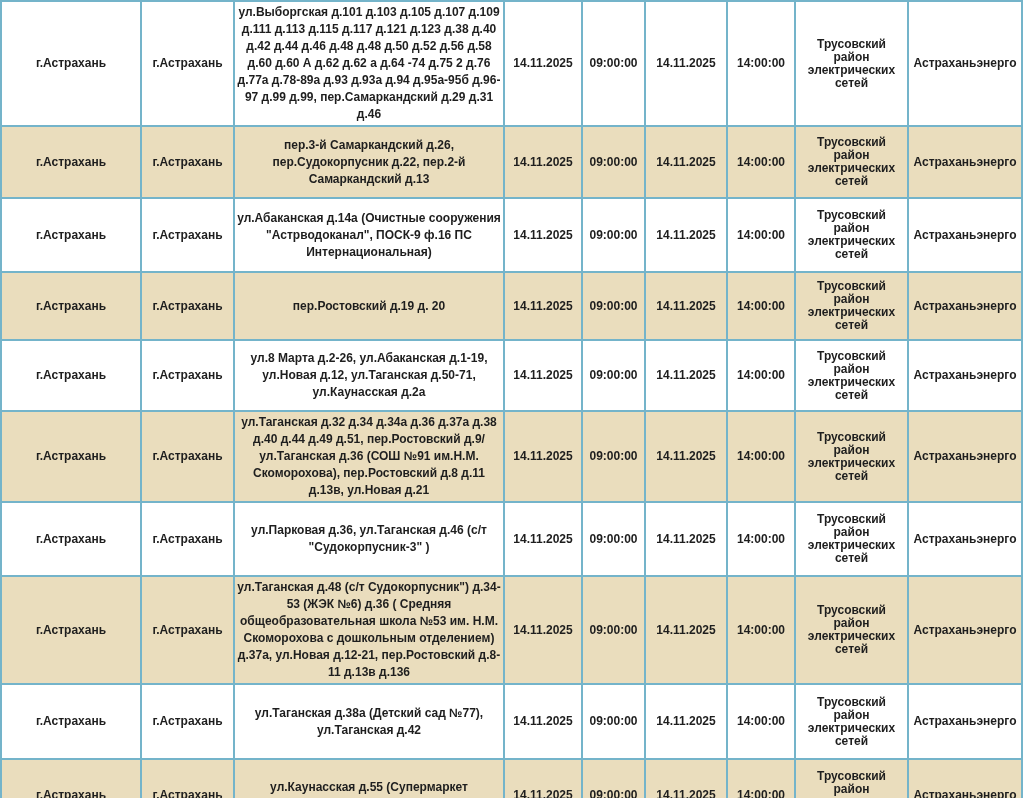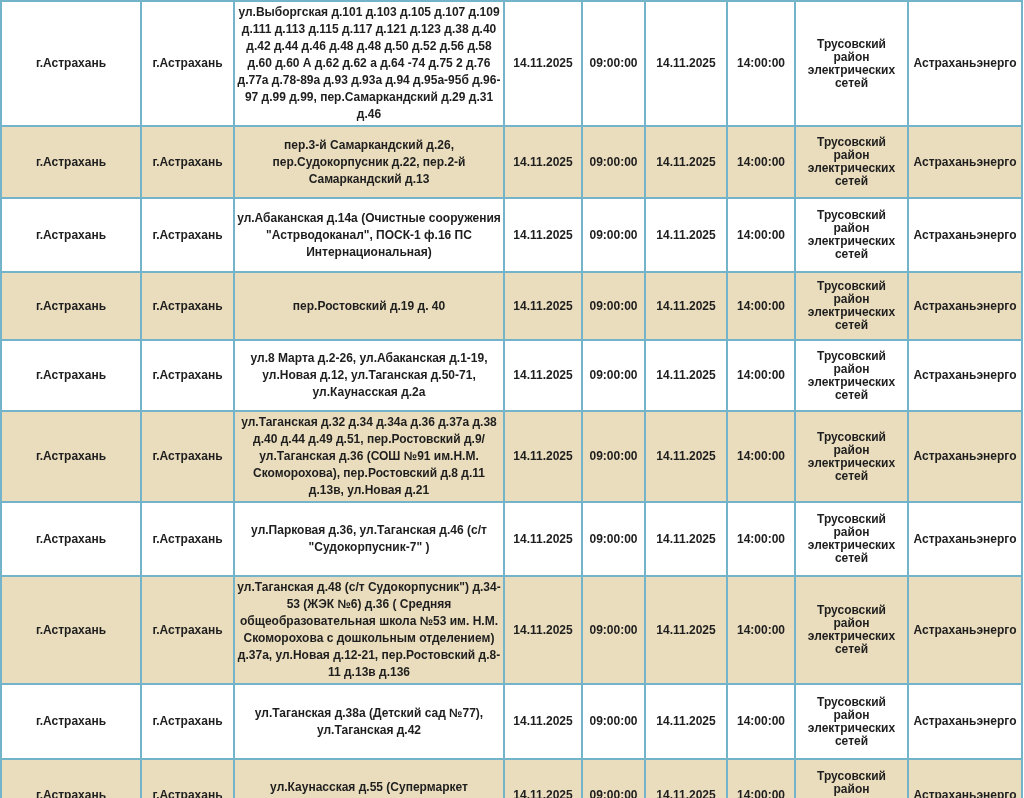--- a/index.html
+++ b/index.html
@@ -85,32 +85,32 @@
       <td class="sdate">14.11.2025</td>
       <td class="stime">09:00:00</td>
       <td class="edate">14.11.2025</td>
       <td class="etime">14:00:00</td>
       <td class="network">Трусовский район электрических сетей</td>
       <td class="company">Астраханьэнерго</td>
     </tr>
     <tr class="r2">
       <td class="city">г.Астрахань</td>
       <td class="locality">г.Астрахань</td>
-      <td class="address">ул.Абаканская д.14а (Очистные сооружения "Астрводоканал", ПОСК-1 ф.16 ПС Интернациональная)</td>
+      <td class="address">ул.Абаканская д.14а (Очистные сооружения "Астрводоканал", ПОСК-9 ф.16 ПС Интернациональная)</td>
       <td class="sdate">14.11.2025</td>
       <td class="stime">09:00:00</td>
       <td class="edate">14.11.2025</td>
       <td class="etime">14:00:00</td>
       <td class="network">Трусовский район электрических сетей</td>
       <td class="company">Астраханьэнерго</td>
     </tr>
     <tr class="r3">
       <td class="city">г.Астрахань</td>
       <td class="locality">г.Астрахань</td>
-      <td class="address">пер.Ростовский д.19 д. 40</td>
+      <td class="address">пер.Ростовский д.19 д. 20</td>
       <td class="sdate">14.11.2025</td>
       <td class="stime">09:00:00</td>
       <td class="edate">14.11.2025</td>
       <td class="etime">14:00:00</td>
       <td class="network">Трусовский район электрических сетей</td>
       <td class="company">Астраханьэнерго</td>
     </tr>
     <tr class="r4">
       <td class="city">г.Астрахань</td>
       <td class="locality">г.Астрахань</td>
@@ -129,21 +129,21 @@
       <td class="sdate">14.11.2025</td>
       <td class="stime">09:00:00</td>
       <td class="edate">14.11.2025</td>
       <td class="etime">14:00:00</td>
       <td class="network">Трусовский район электрических сетей</td>
       <td class="company">Астраханьэнерго</td>
     </tr>
     <tr class="r6">
       <td class="city">г.Астрахань</td>
       <td class="locality">г.Астрахань</td>
-      <td class="address">ул.Парковая д.36, ул.Таганская д.46 (с/т "Судокорпусник-7" )</td>
+      <td class="address">ул.Парковая д.36, ул.Таганская д.46 (с/т "Судокорпусник-3" )</td>
       <td class="sdate">14.11.2025</td>
       <td class="stime">09:00:00</td>
       <td class="edate">14.11.2025</td>
       <td class="etime">14:00:00</td>
       <td class="network">Трусовский район электрических сетей</td>
       <td class="company">Астраханьэнерго</td>
     </tr>
     <tr class="r7">
       <td class="city">г.Астрахань</td>
       <td class="locality">г.Астрахань</td>

